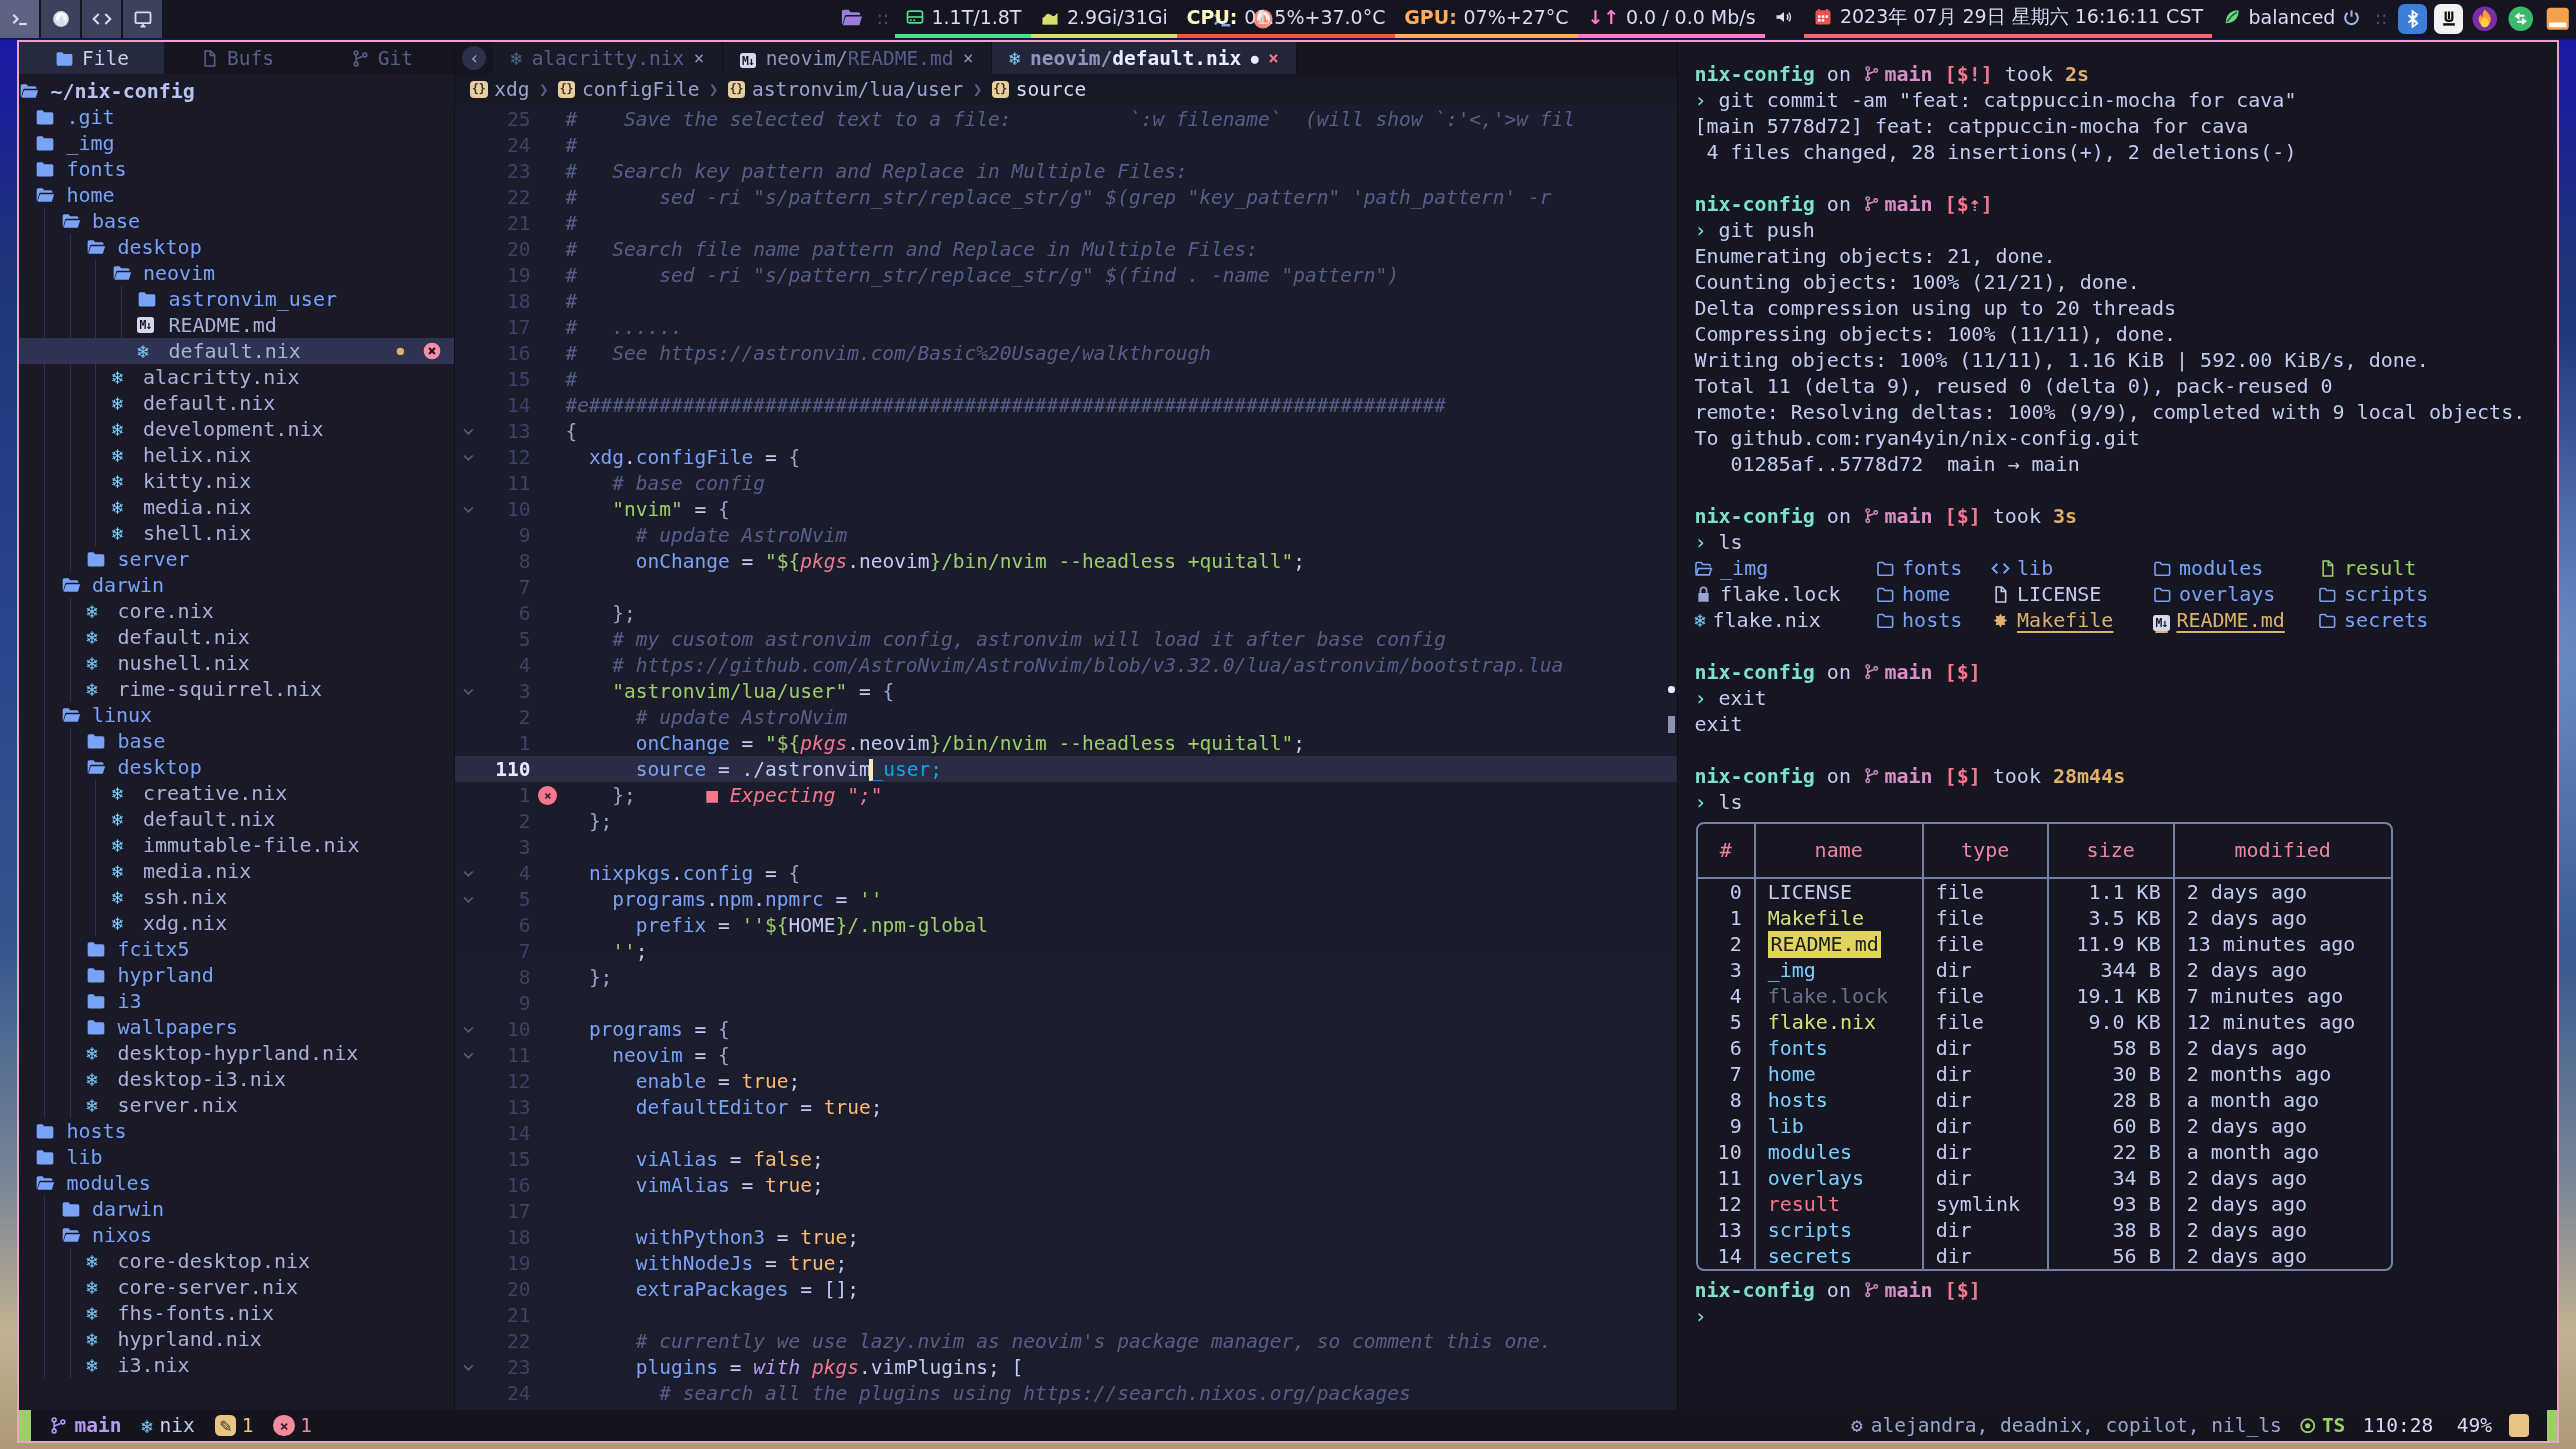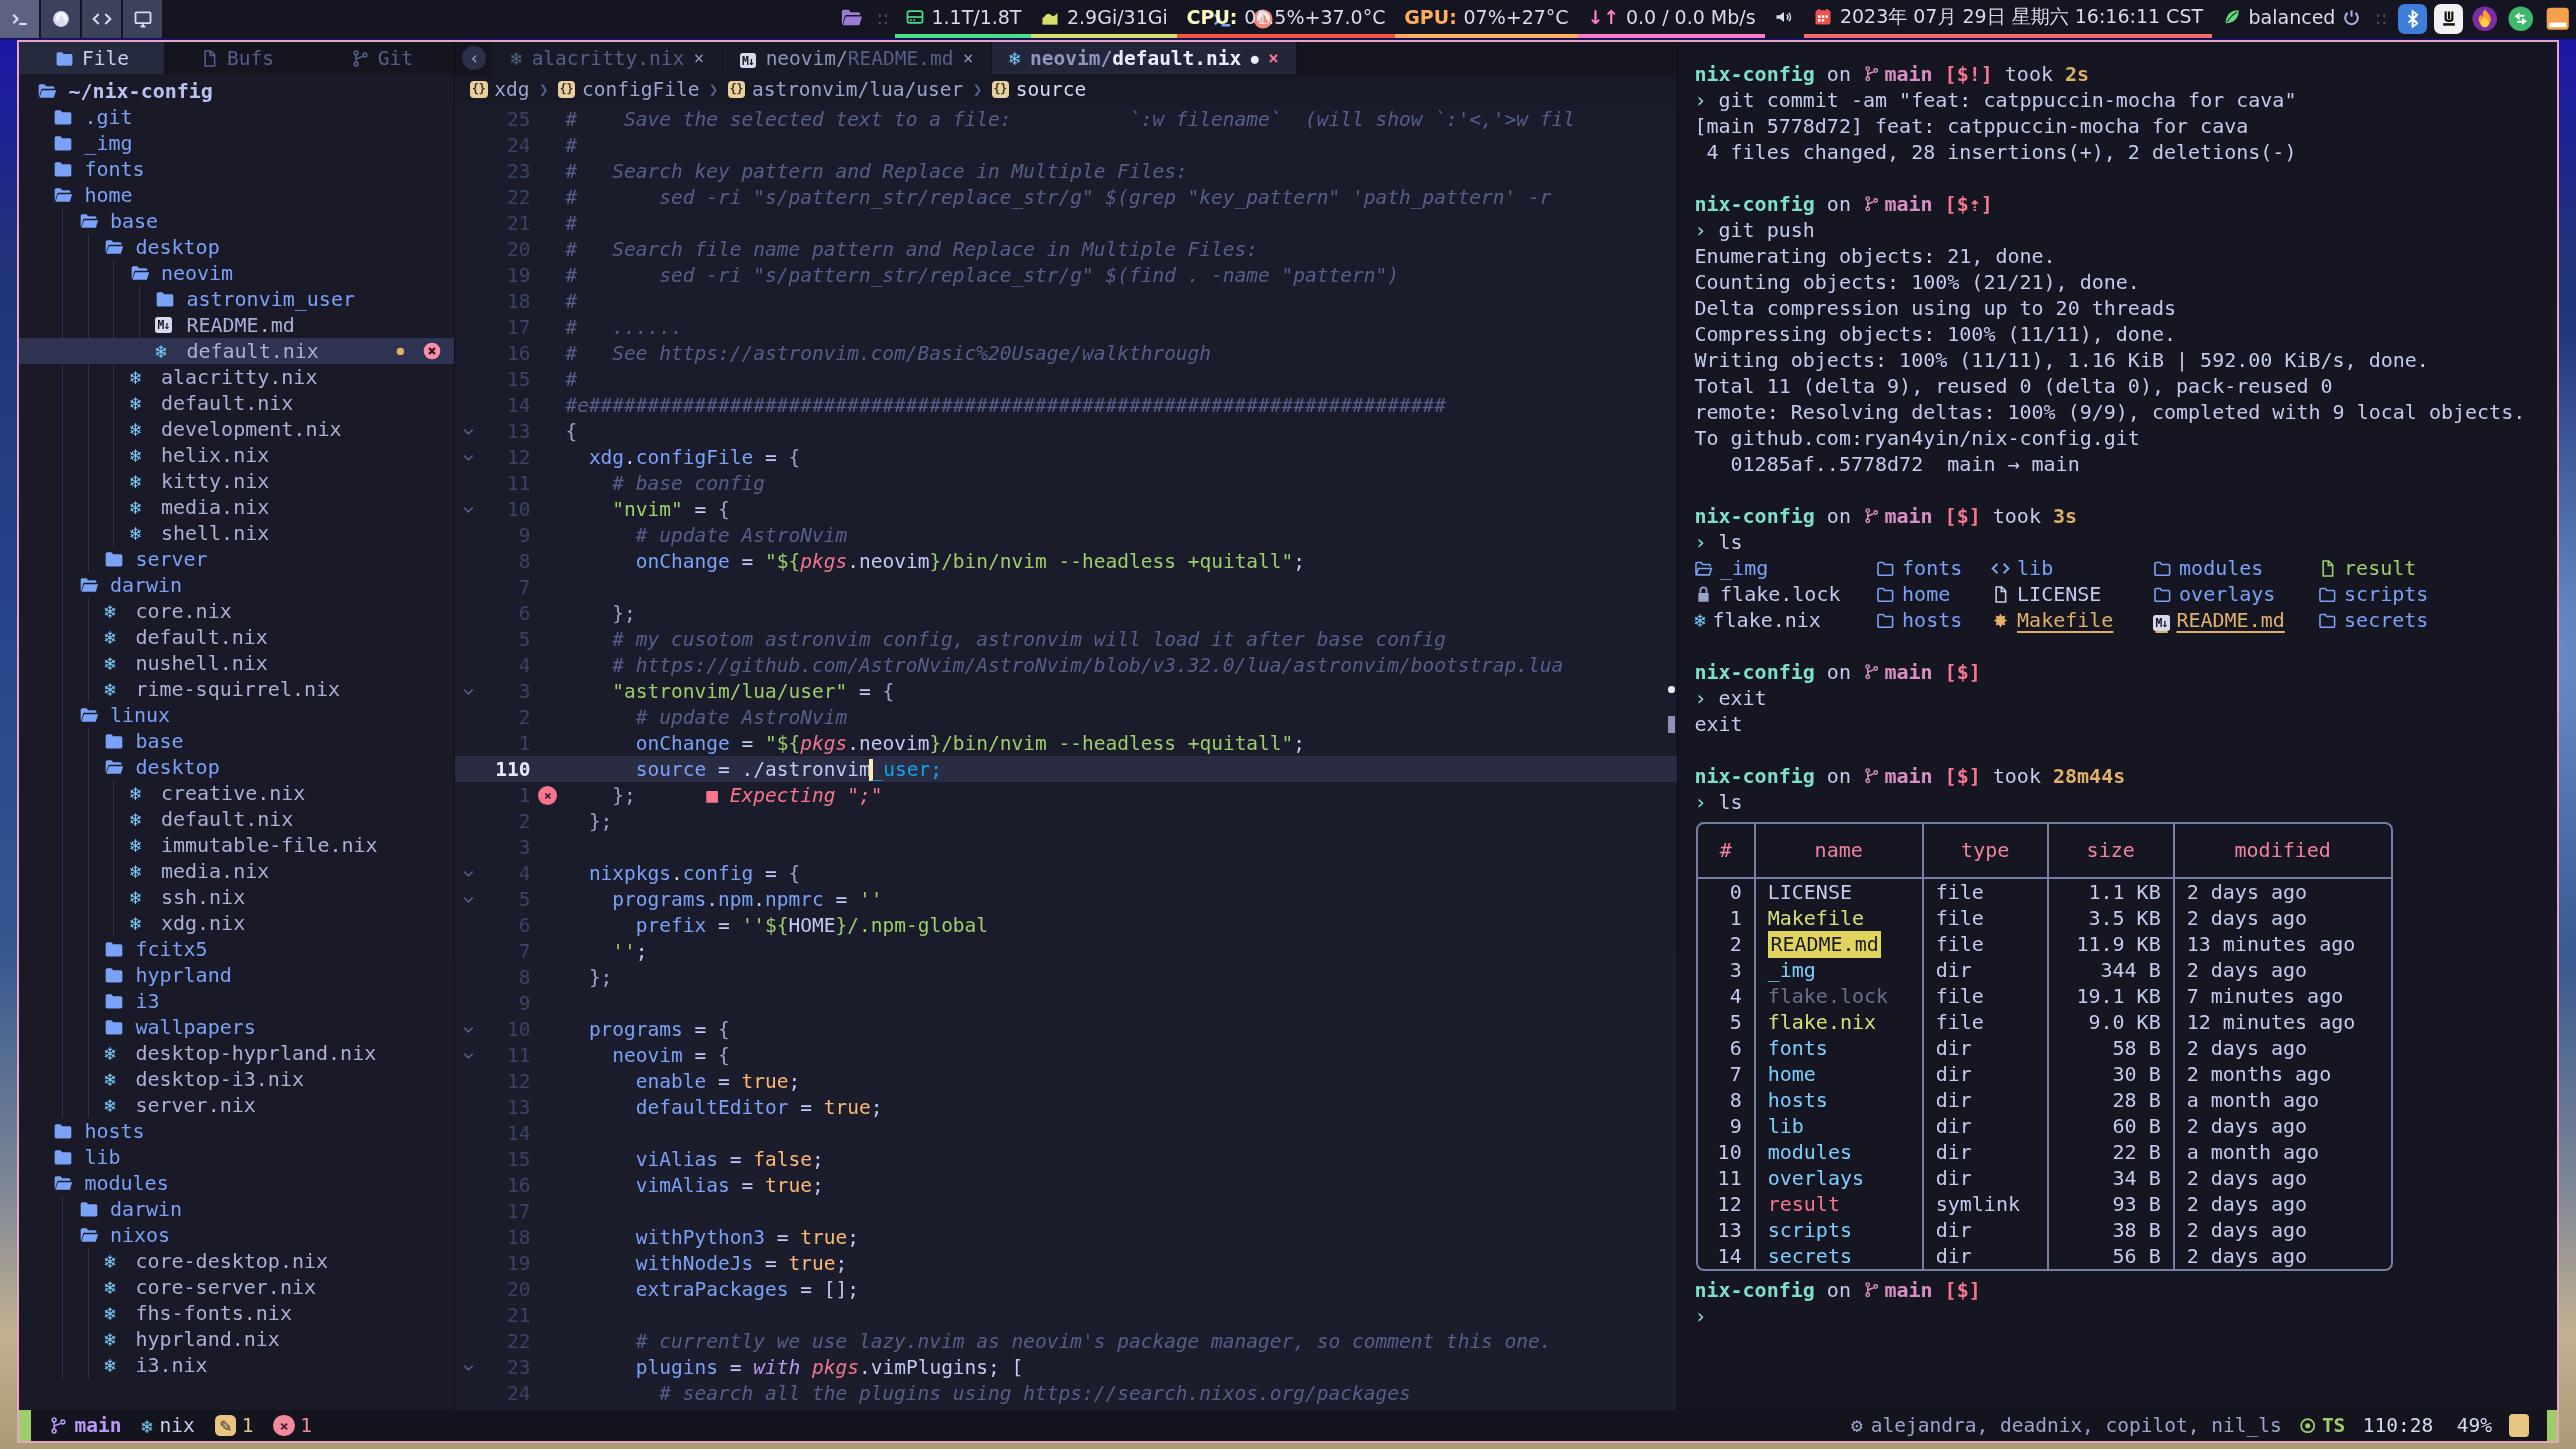--- a/index.html
+++ b/index.html
@@ -36,21 +36,21 @@
   #main { flex:1; display:flex; min-height:0; }
 
   
   #neotree { width:436px; background:rgba(25,26,40,.98); display:flex; flex-direction:column; border-right:1.3px solid #101018; }
   #nt-tabs { height:32px; display:flex; background:#14151f; }
   .nt-tab { flex:1; display:flex; align-items:center; justify-content:center; gap:8px;
     color:#565f89; font-size:19.5px; background:#14151f; }
   .nt-tab.active { background:#262a3f; color:#c8d0f0; }
   .nt-tab svg { width:19px; height:19px; }
   #nt-list { flex:1; overflow:hidden; padding-top:4px; font-size:20px; }
-  .trow { height:26px; display:flex; align-items:center; padding-left:18px; position:relative; white-space:nowrap; }
+  .trow { height:26px; display:flex; align-items:center; padding-left:0; position:relative; white-space:nowrap; }
   .trow .guides { display:flex; height:100%; }
   .trow .g { width:25.5px; height:100%; position:relative; }
   .trow .g:before { content:""; position:absolute; left:8.7px; top:0; bottom:0; width:1.3px; background:#2e3250; }
   .trow .ticon { width:27px; display:flex; justify-content:flex-start; align-items:center; margin-right:4px; }
   .trow .ticon svg { width:20px; height:20px; }
   .trow.dir  { color:#7aa2f7; }
   .trow.file { color:#a9b1d6; }
   .trow.root { color:#b9c3f2; font-weight:bold; }
   .trow.selected { background:#2e3352; }
   .trow .badges { position:absolute; right:12px; display:flex; gap:14.8px; align-items:center; }

